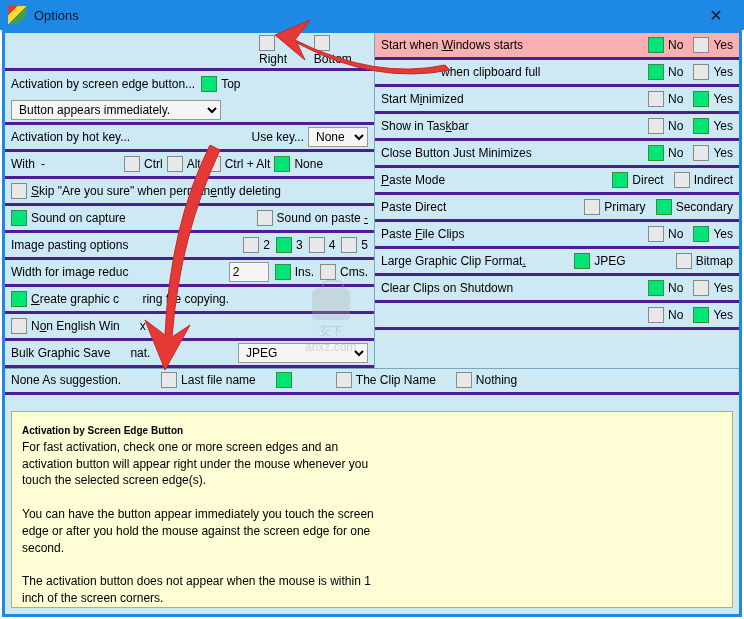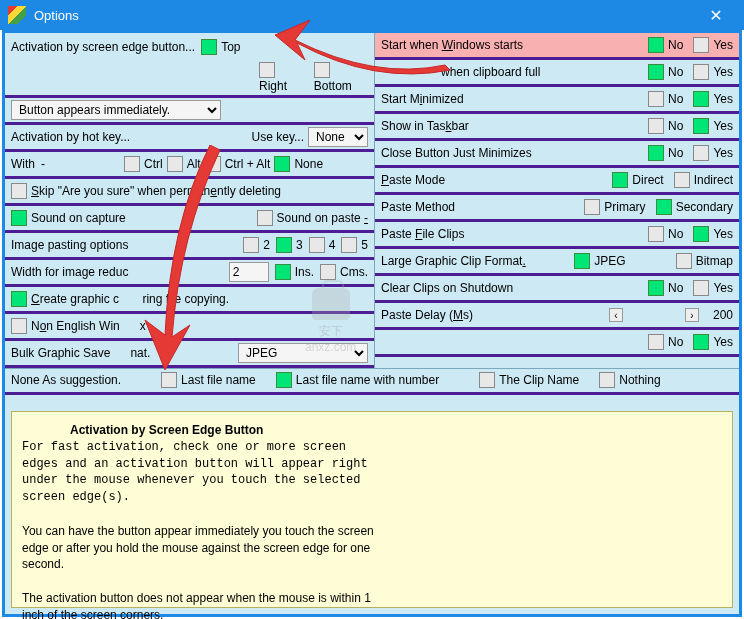--- a/index.html
+++ b/index.html
@@ -1,34 +1,34 @@
 <!DOCTYPE html>
 <html><head>
 <meta charset="utf-8">
 <style>
 * { box-sizing: border-box; margin: 0; padding: 0; }
 body { font-family: "Segoe UI", Tahoma, sans-serif; font-size: 12px; background: #fff; width: 744px; height: 619px; overflow: hidden; }
-.titlebar { background: #1E88E5; color: #ffffff; height: 30px; display: flex; align-items: center; padding: 0 8px; }
+.titlebar { background: #1E88E5; color: #0f172a; height: 30px; display: flex; align-items: center; padding: 0 8px; }
 .titlebar .appicon { width: 18px; height: 18px; margin-right: 8px; background: linear-gradient(135deg, #e53935 0 25%, #fdd835 25% 50%, #43a047 50% 75%, #1e88e5 75%); }
 .titlebar .ttl { flex: 1; font-size: 13px; }
 .titlebar .closebtn { width: 40px; height: 30px; display: flex; align-items: center; justify-content: center; font-size: 16px; cursor: pointer; }
 .main { position: absolute; top: 30px; left: 2px; right: 2px; bottom: 2px; border: 3px solid #1E88E5; background: #CDE9F4; }
 .row { display: flex; align-items: center; border-bottom: 3px solid #4c1d95; min-height: 27px; padding: 2px 6px; }
 .twocol { display: flex; }
 .leftcol { width: 370px; border-right: 1px solid #7aa8bf; }
 .rightcol { flex: 1; }
 .chk { display: inline-block; width: 16px; height: 16px; border: 1px solid #888; background: #e8e8e8; margin-right: 4px; vertical-align: middle; cursor: pointer; }
 .chk.on { background: #00e676; border-color: #388e3c; }
 .lbl { vertical-align: middle; }
 .u { text-decoration: underline; }
 select, input[type=text] { border: 1px solid #999; background: #f5f5f5; font-size: 12px; height: 20px; padding: 0 3px; }
 .selectwide { width: 210px; }
 .hl { background: #f8b0b0; }
 .desc { position: absolute; left: 6px; right: 6px; top: 378px; bottom: 6px; background: #FEFDD6; border: 1px solid #b8b060; padding: 10px; font-size: 12px; line-height: 1.4; }
-.desc b { font-size: 12px; margin-left: 48px; }
+.desc b { font-size: 10px; }
 .spinner { display:flex; align-items:center; gap:6px; }
 .spinner .arrow { width:14px; height:14px; border:1px solid #999; background:#eee; display:flex; align-items:center; justify-content:center; font-size:10px; cursor:pointer;}
 .arrows { position: absolute; pointer-events: none; z-index: 50; }
 .redarrow1 { position:absolute; left:275px; top:10px; }
 .redarrow2 { position:absolute; left:140px; top:145px; }
 .watermark { position:absolute; left:300px; top:255px; opacity:0.3; pointer-events:none; text-align:center; color:#888;}
 .watermark .bag { width:38px; height:32px; background:#b0b0b0; border-radius:6px 6px 4px 4px; margin:0 auto 3px; position:relative;}
 .watermark .bag:before { content:""; position:absolute; top:-8px; left:10px; width:18px; height:8px; border:2px solid #b0b0b0; border-bottom:none; border-radius:6px 6px 0 0;}
 </style>
 </head>
@@ -38,27 +38,27 @@
   <div class="appicon"></div>
   <div class="ttl">Options</div>
   <div class="closebtn">✕</div>
 </div>
 
 <div class="main">
 
 <div class="twocol">
 <div class="leftcol">
 
+<div class="row">
+  <span style="margin-left:248px;"><span class="chk"></span><span class="lbl">Right</span></span>
+  <span style="margin-left:10px;"><span class="chk"></span><span class="lbl">Bottom</span></span>
+</div>
 <div class="row" style="border-bottom:none;">
   <span class="lbl">Activation by screen edge button...</span>
   <span style="margin-left:6px;"><span class="chk on"></span><span class="lbl">Top</span></span>
-</div>
-<div class="row">
-  <span style="margin-left:248px;"><span class="chk"></span><span class="lbl">Right</span></span>
-  <span style="margin-left:10px;"><span class="chk"></span><span class="lbl">Bottom</span></span>
 </div>
 
 <div class="row">
   <select class="selectwide"><option>Button appears immediately.</option></select>
 </div>
 
 <div class="row">
   <span class="lbl">Activation by hot key...</span>
   <span style="margin-left:auto;" class="lbl">Use key...</span>
   <select style="width:60px;margin-left:4px;"><option>None</option></select>
@@ -148,21 +148,21 @@
   <span style="margin-left:10px;"><span class="chk"></span><span class="lbl">Yes</span></span>
 </div>
 
 <div class="row">
   <span class="lbl"><span class="u">P</span>aste Mode</span>
   <span style="margin-left:auto;"><span class="chk on"></span><span class="lbl">Direct</span></span>
   <span style="margin-left:10px;"><span class="chk"></span><span class="lbl">Indirect</span></span>
 </div>
 
 <div class="row">
-  <span class="lbl">Paste Method</span>
+  <span class="lbl">Paste Direct</span>
   <span style="margin-left:auto;"><span class="chk"></span><span class="lbl">Primary</span></span>
   <span style="margin-left:10px;"><span class="chk on"></span><span class="lbl">Secondary</span></span>
 </div>
 
 <div class="row">
   <span class="lbl">Paste <span class="u">F</span>ile Clips</span>
   <span style="margin-left:auto;"><span class="chk"></span><span class="lbl">No</span></span>
   <span style="margin-left:10px;"><span class="chk on"></span><span class="lbl">Yes</span></span>
 </div>
 
@@ -171,49 +171,40 @@
   <span style="margin-left:auto;"><span class="chk on"></span><span class="lbl">JPEG</span></span>
   <span style="margin-left:10px;padding-left:40px;"><span class="chk"></span><span class="lbl">Bitmap</span></span>
 </div>
 
 <div class="row">
   <span class="lbl">Clear Clips on Shutdown</span>
   <span style="margin-left:auto;"><span class="chk on"></span><span class="lbl">No</span></span>
   <span style="margin-left:10px;"><span class="chk"></span><span class="lbl">Yes</span></span>
 </div>
 
-<div class="row">
-  <span class="lbl">Paste Delay (<span class="u">M</span>s)</span>
-  <span class="spinner" style="margin-left:auto;">
-    <span class="arrow">‹</span>
-    <span style="width:50px;"></span>
-    <span class="arrow">›</span>
-    <span class="lbl" style="margin-left:8px;">200</span>
-  </span>
-</div>
 
 <div class="row">
   <span style="margin-left:auto;"><span class="chk"></span><span class="lbl">No</span></span>
   <span style="margin-left:10px;"><span class="chk on"></span><span class="lbl">Yes</span></span>
 </div>
 
 </div>
 </div>
 
 <div class="row" style="border-top:1px solid #7aa8bf;">
   <span class="lbl">None As suggestion.</span>
   <span style="margin-left:40px;"><span class="chk"></span><span class="lbl">Last file name</span></span>
-  <span style="margin-left:20px;"><span class="chk on"></span><span class="lbl">Last file name with number</span></span>
+  <span style="margin-left:20px;"><span class="chk on"></span></span>
   <span style="margin-left:40px;"><span class="chk"></span><span class="lbl">The Clip Name</span></span>
   <span style="margin-left:20px;text-align:right;"><span class="chk"></span><span class="lbl">Nothing</span></span>
 </div>
 
 <div class="desc">
   <b>Activation by Screen Edge Button</b><br>
-  <span style="display:inline-block;max-width:360px;font-family:Liberation Mono, monospace;">For fast activation, check one or more screen edges and an activation button will appear right under the mouse whenever you touch the selected screen edge(s).</span><br><br>
+  <span style="display:inline-block;max-width:360px;">For fast activation, check one or more screen edges and an activation button will appear right under the mouse whenever you touch the selected screen edge(s).</span><br><br>
   <span style="display:inline-block;max-width:360px;">You can have the button appear immediately you touch the screen edge or after you hold the mouse against the screen edge for one second.</span><br><br>
   <span style="display:inline-block;max-width:360px;">The activation button does not appear when the mouse is within 1 inch of the screen corners.</span>
 </div>
 
 <div class="watermark">
   <div class="bag"></div>
   <div>安下<br><span>anxz.com</span></div>
 </div>
 
 </div>

